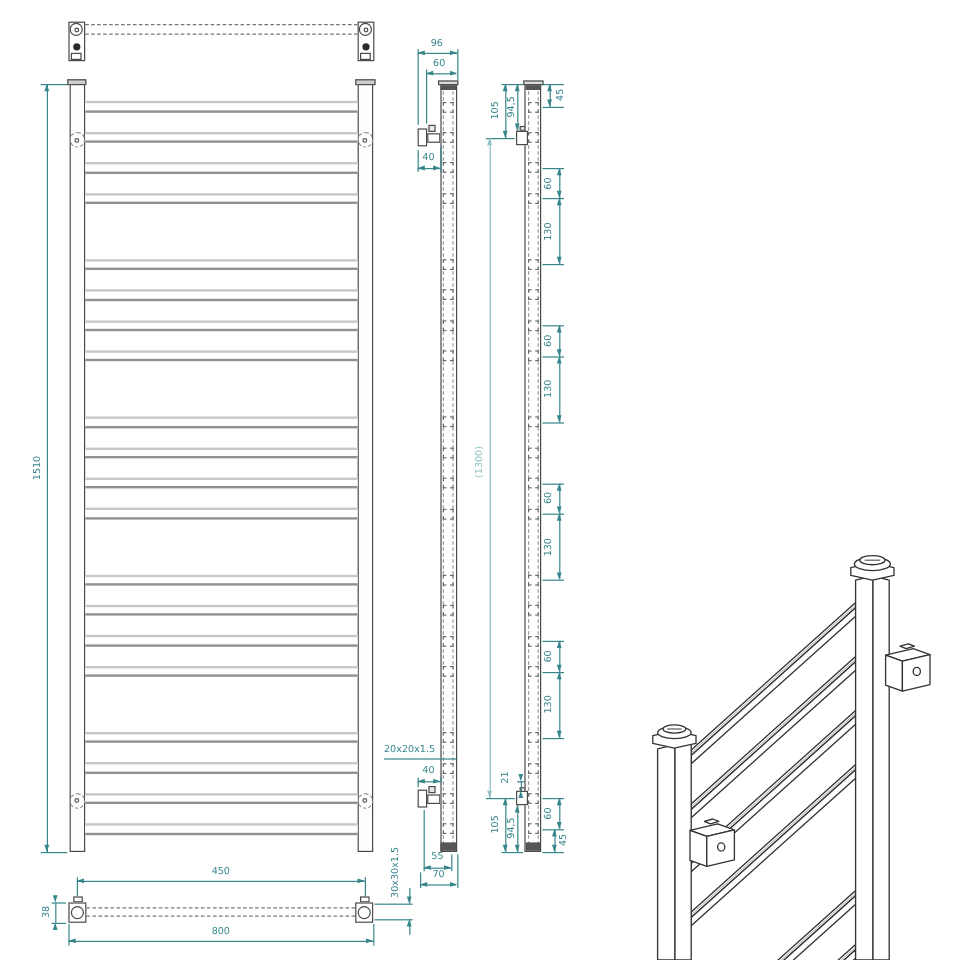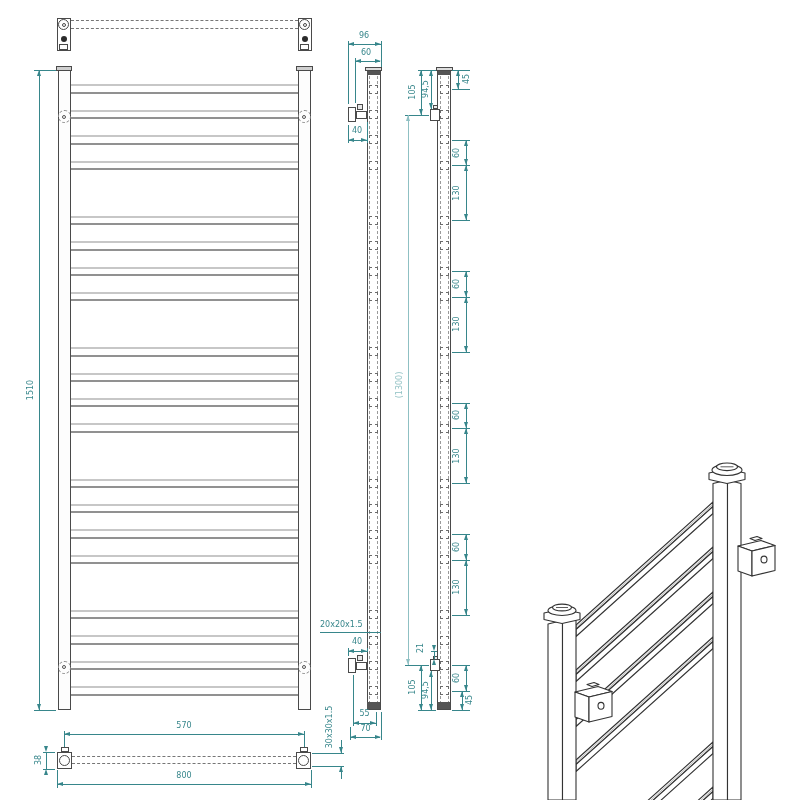--- a/index.html
+++ b/index.html
@@ -153,21 +153,21 @@
   <div id="dims" class="abs">
       <div class="dl" style="left: 39px; top: 70px; width: 1px; height: 640px; background: rgb(55, 134, 139);"></div>
       <div class="dl" style="left: 37px; top: 70px; width: 0px; height: 0px; background: transparent; border-left: 2px solid transparent; border-right: 2px solid transparent; border-bottom: 6px solid rgb(55, 134, 139);"></div>
       <div class="dl" style="left: 37px; top: 704px; width: 0px; height: 0px; background: transparent; border-left: 2px solid transparent; border-right: 2px solid transparent; border-top: 6px solid rgb(55, 134, 139);"></div>
       <div class="dlbl rot" style="left: 11px; top: 385px; width: 40px; height: 10px; color: rgb(55, 134, 139);">1510</div>
       <div class="dl" style="left: 34px; top: 70px; width: 22px; height: 1px; background: rgb(55, 134, 139);"></div>
       <div class="dl" style="left: 34px; top: 710px; width: 22px; height: 1px; background: rgb(55, 134, 139);"></div>
       <div class="dl" style="left: 64.4px; top: 733.8px; width: 239.2px; height: 1px; background: rgb(55, 134, 139);"></div>
       <div class="dl" style="left: 64.4px; top: 731.8px; width: 0px; height: 0px; background: transparent; border-top: 2px solid transparent; border-bottom: 2px solid transparent; border-right: 6px solid rgb(55, 134, 139);"></div>
       <div class="dl" style="left: 297.6px; top: 731.8px; width: 0px; height: 0px; background: transparent; border-top: 2px solid transparent; border-bottom: 2px solid transparent; border-left: 6px solid rgb(55, 134, 139);"></div>
-      <div class="dlbl" style="left: 164px; top: 720.5px; width: 40px; height: 10px; color: rgb(55, 134, 139);">570</div>
+      <div class="dlbl" style="left: 164px; top: 720.5px; width: 40px; height: 10px; color: rgb(55, 134, 139);">450</div>
       <div class="dl" style="left: 64.4px; top: 730.5px; width: 1px; height: 16px; background: rgb(55, 134, 139);"></div>
       <div class="dl" style="left: 303.6px; top: 730.5px; width: 1px; height: 16px; background: rgb(55, 134, 139);"></div>
       <div class="dl" style="left: 57px; top: 784px; width: 254px; height: 1px; background: rgb(55, 134, 139);"></div>
       <div class="dl" style="left: 57px; top: 782px; width: 0px; height: 0px; background: transparent; border-top: 2px solid transparent; border-bottom: 2px solid transparent; border-right: 6px solid rgb(55, 134, 139);"></div>
       <div class="dl" style="left: 305px; top: 782px; width: 0px; height: 0px; background: transparent; border-top: 2px solid transparent; border-bottom: 2px solid transparent; border-left: 6px solid rgb(55, 134, 139);"></div>
       <div class="dlbl" style="left: 164px; top: 771px; width: 40px; height: 10px; color: rgb(55, 134, 139);">800</div>
       <div class="dl" style="left: 57px; top: 770px; width: 1px; height: 17.5px; background: rgb(55, 134, 139);"></div>
       <div class="dl" style="left: 311px; top: 770px; width: 1px; height: 17.5px; background: rgb(55, 134, 139);"></div>
       <div class="dl" style="left: 45.8px; top: 751.5px; width: 1px; height: 17.5px; background: rgb(55, 134, 139);"></div>
       <div class="dl" style="left: 43.8px; top: 745.5px; width: 0px; height: 0px; background: transparent; border-left: 2px solid transparent; border-right: 2px solid transparent; border-top: 6px solid rgb(55, 134, 139);"></div>

